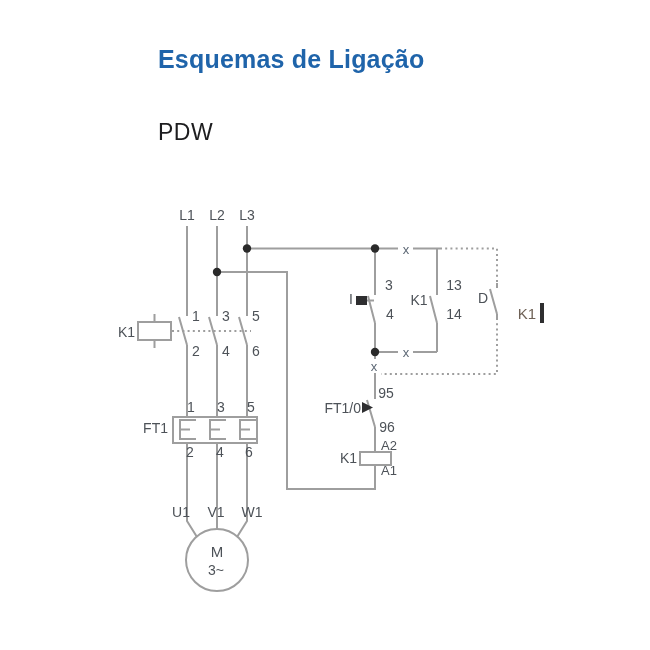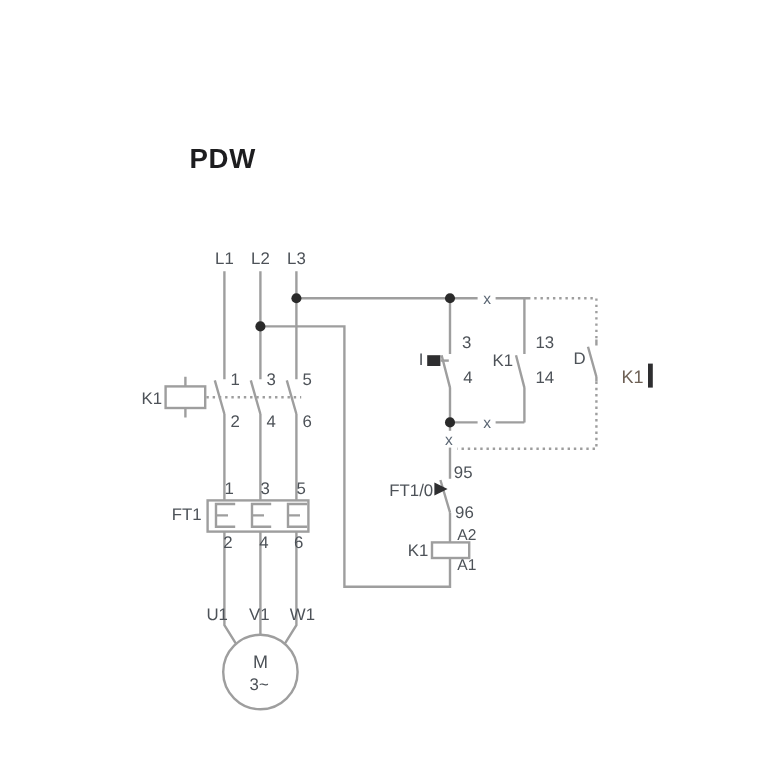--- a/index.html
+++ b/index.html
@@ -6,39 +6,40 @@
   .page{
     position:relative;width:650px;height:650px;background:#ffffff;overflow:hidden;
     font-family:"Liberation Sans",sans-serif;
   }
   .title{
     position:absolute;left:158px;top:45px;
     font-size:25px;font-weight:bold;color:#1f64aa;letter-spacing:0.2px;
   }
   .product{
     position:absolute;left:158px;top:119px;
-    font-size:23px;font-weight:bold;color:#1d1d1f;letter-spacing:0.5px;
+    font-size:23px;font-weight:normal;color:#1d1d1f;letter-spacing:0.5px;
   }
   svg.diagram{position:absolute;left:0;top:0;}
   svg text{font-family:"Liberation Sans",sans-serif;fill:#4d5258;font-size:14px;}
   .wire{stroke:#9e9e9e;stroke-width:2;fill:none;}
   .wire-dash{stroke:#9e9e9e;stroke-width:2;fill:none;stroke-dasharray:2 3.2;}
   .devbox{stroke:#9e9e9e;stroke-width:2;fill:#ffffff;}
   .dot{fill:#2a2a2a;}
   .dark{fill:#2e2e30;}
   .xmask{fill:#ffffff;}
   .xmark{fill:#5d6875;font-size:13px;}
   .small{font-size:13px;}
   .remote-ref{fill:#6e6156;font-size:15px;}
 </style>
 </head>
 <body>
 
 <div class="page">
 
+  <div class="title">Esquemas de Ligação</div>
   <div class="product">PDW</div>
 
   <svg class="diagram" width="650" height="650" viewBox="0 0 650 650">
 
     <g>
 
       <path class="wire" d="
         M187,226 V316 M179,317 L187,345 M187,345 V420 M187,439 V521 L197,537
         M217,226 V316 M209,317 L217,345 M217,345 V420 M217,439 V529
         M247,226 V316 M239,317 L247,345 M247,345 V420 M247,439 V521 L237,537"></path>

